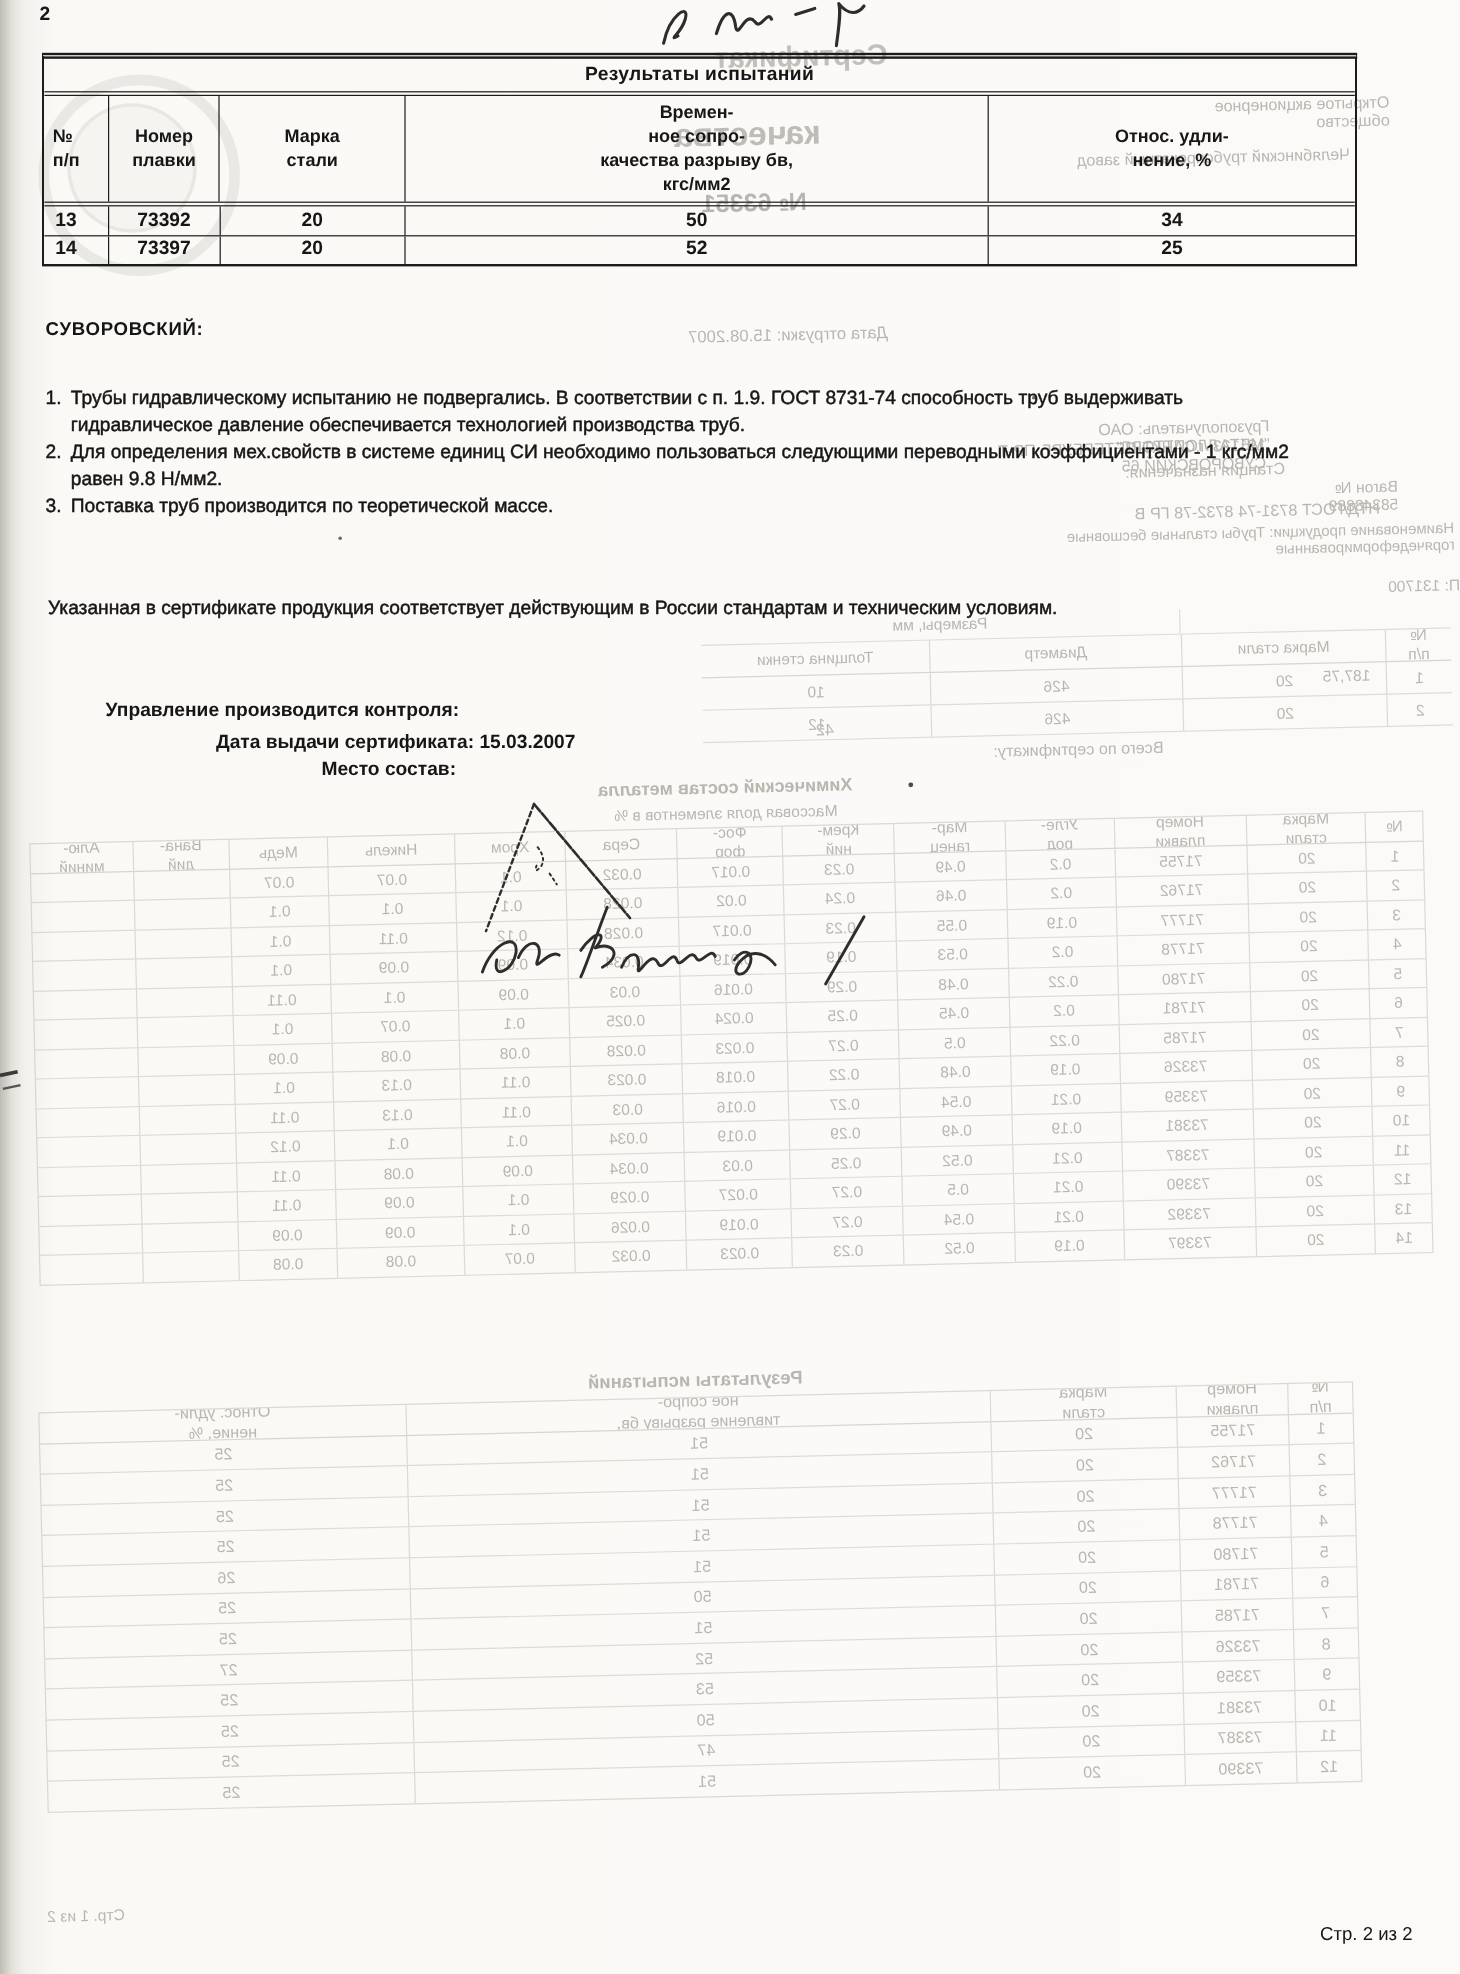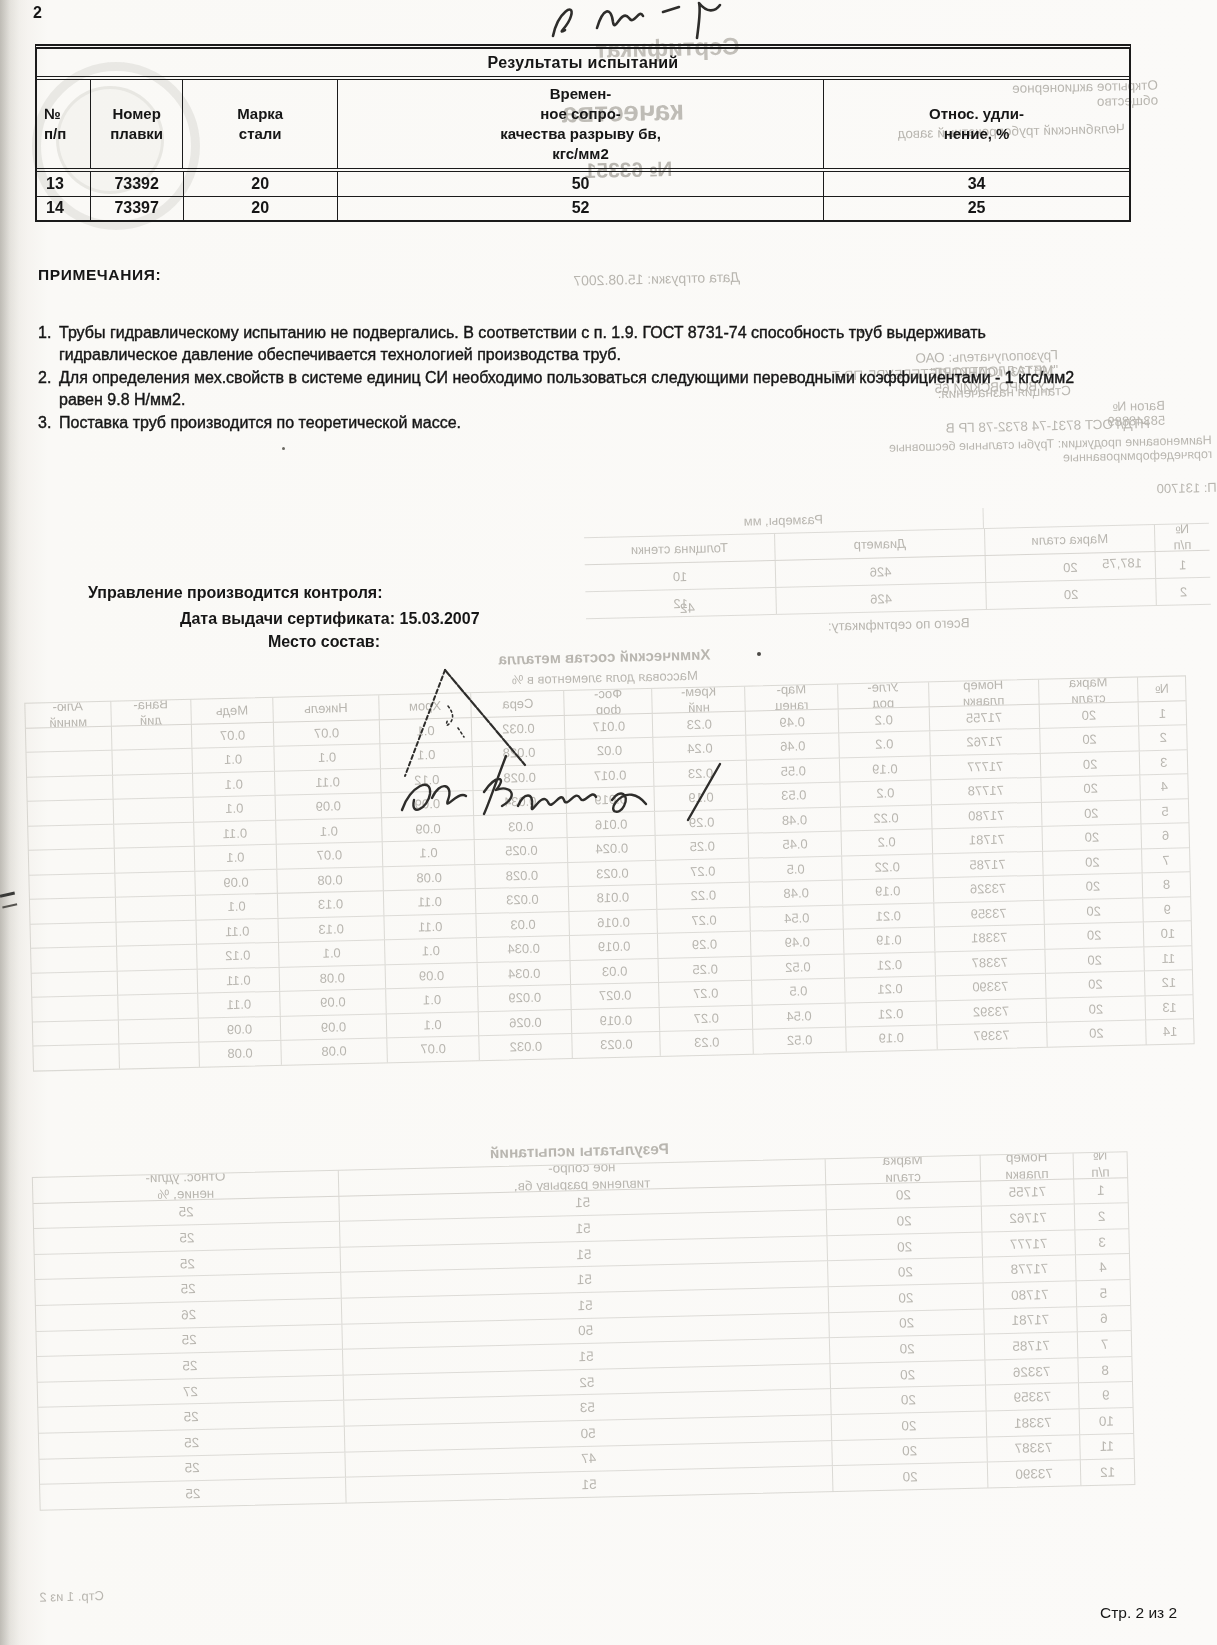--- a/index.html
+++ b/index.html
@@ -546,36 +546,37 @@
         <div class="trow">
           <div class="tcell pre c0" style="width: 54px;">14</div>
           <div class="tcell pre" style="width: 93px;">73397</div>
           <div class="tcell pre" style="width: 155px;">20</div>
           <div class="tcell pre" style="width: 488px;">52</div>
           <div class="tcell pre" style="width: 306px;">25</div>
         </div>
       </div>
   </div>
 
-  <div class="abs notes-title">ПРИМЕЧАНИЯ:</div>
+  <div class="abs notes-title">СУВОРОВСКИЙ:</div>
   <div class="abs" id="notes-list">
       <div class="note-item">
         <span class="note-num semib">1.</span>
         <span class="note-text semib">Трубы гидравлическому испытанию не подвергались. В соответствии с п. 1.9. ГОСТ 8731-74 способность труб выдерживать гидравлическое давление обеспечивается технологией производства труб.</span>
       </div>
       <div class="note-item">
         <span class="note-num semib">2.</span>
         <span class="note-text semib">Для определения мех.свойств в системе единиц СИ необходимо пользоваться следующими переводными коэффициентами - 1 кгс/мм2 равен 9.8 Н/мм2.</span>
       </div>
       <div class="note-item">
         <span class="note-num semib">3.</span>
         <span class="note-text semib">Поставка труб производится по теоретической массе.</span>
       </div>
     </div>
 
+  <div class="abs stmt1 semib">Указанная в сертификате продукция соответствует действующим в России стандартам и техническим условиям.</div>
 
   <div class="abs ctl1">Управление производится контроля:</div>
   <div class="abs ctl2">Дата выдачи сертификата: 15.03.2007</div>
   <div class="abs ctl3">Место состав:</div>
 
   <svg class="abs" style="left:388px;top:648px;" width="350" height="185" viewBox="0 0 350 185">
     <path class="ink" stroke-width="2" stroke-dasharray="4 3" d="M57,22 L17,128"></path>
     <path class="ink" stroke-width="2.2" stroke-dasharray="8 2" d="M57,22 L137,117"></path>
     <path class="ink" stroke-width="1.6" stroke-dasharray="2 3" d="M60,58 q8,10 2,17 q-6,6 -2,-4 M70,80 l6,9"></path>
     <path class="ink" stroke-width="2.4" d="M14,162 C22,138 44,128 42,146 C40,160 22,170 26,152"></path>

